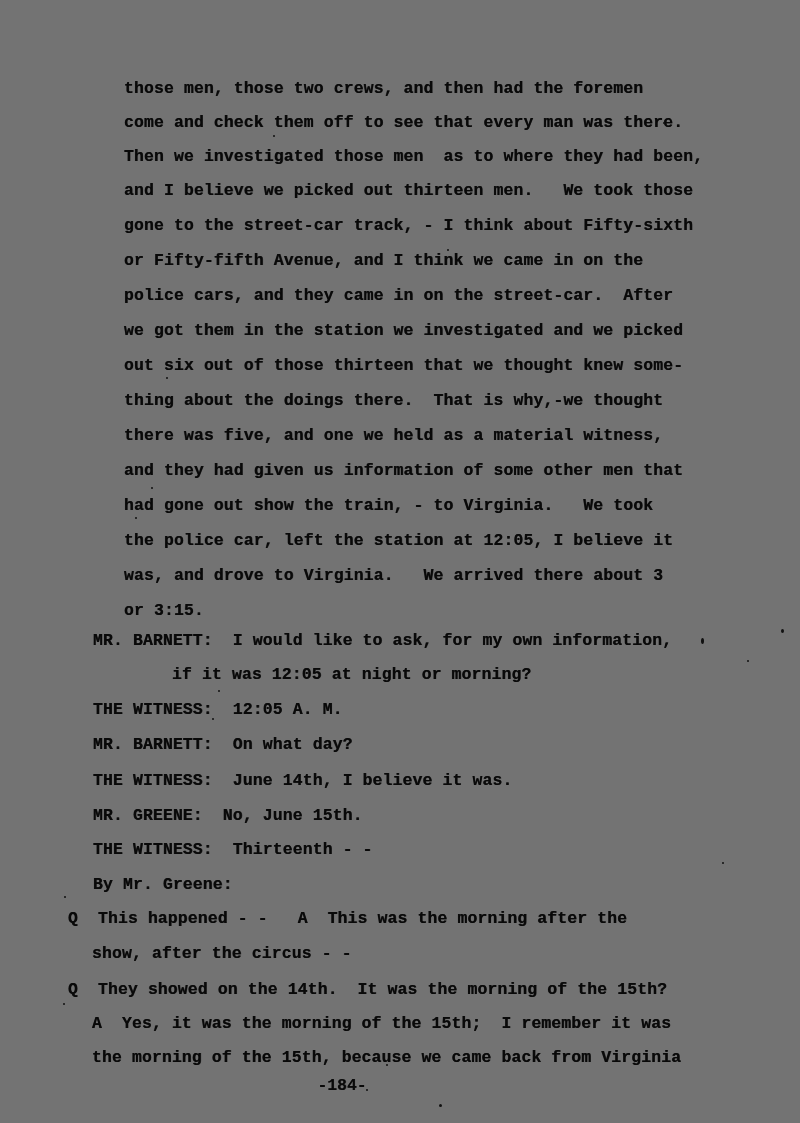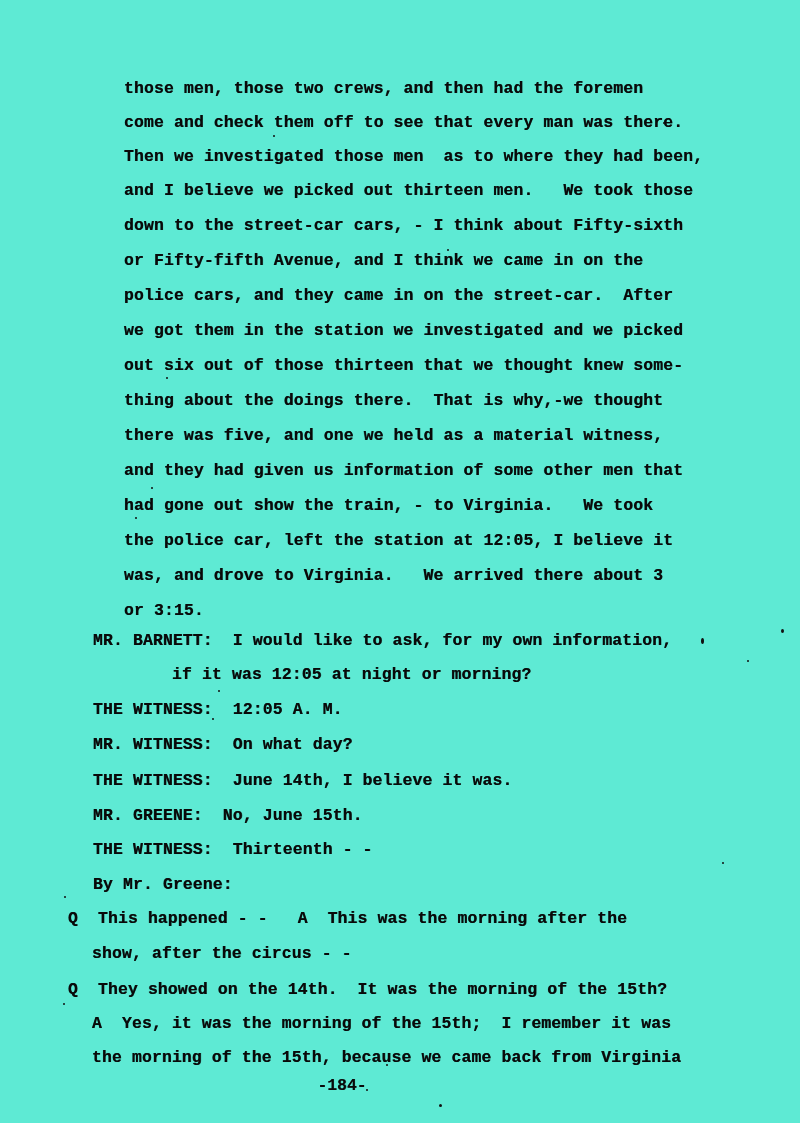--- a/index.html
+++ b/index.html
@@ -10,21 +10,21 @@
   }
   body {
     font-family: "Liberation Mono", "DejaVu Sans Mono", monospace;
     color: #000000;
     -webkit-font-smoothing: none;
   }
   #page {
     position: relative;
     width: 800px;
     height: 1123px;
-    background: #5eead4;
+    background: #737373;
     overflow: hidden;
   }
   
   .doc-body {
     position: absolute;
     left: 0;
     top: 0;
     width: 800px;
   }
   .line {
@@ -74,37 +74,37 @@
 <body>
 
 <div id="page">
 
   <div class="doc-body">
 
     <div class="line body-line" style="top:79px">those men, those two crews, and then had the foremen</div>
     <div class="line body-line" style="top:113px">come and check them off to see that every man was there.</div>
     <div class="line body-line" style="top:147px">Then we investigated those men  as to where they had been,</div>
     <div class="line body-line" style="top:181px">and I believe we picked out thirteen men.   We took those</div>
-    <div class="line body-line" style="top:216px">down to the street-car cars, - I think about Fifty-sixth</div>
+    <div class="line body-line" style="top:216px">gone to the street-car track, - I think about Fifty-sixth</div>
     <div class="line body-line" style="top:251px">or Fifty-fifth Avenue, and I think we came in on the</div>
     <div class="line body-line" style="top:286px">police cars, and they came in on the street-car.  After</div>
     <div class="line body-line" style="top:321px">we got them in the station we investigated and we picked</div>
     <div class="line body-line" style="top:356px">out six out of those thirteen that we thought knew some-</div>
     <div class="line body-line" style="top:391px">thing about the doings there.  That is why,-we thought</div>
     <div class="line body-line" style="top:426px">there was five, and one we held as a material witness,</div>
     <div class="line body-line" style="top:461px">and they had given us information of some other men that</div>
     <div class="line body-line" style="top:496px">had gone out show the train, - to Virginia.   We took</div>
     <div class="line body-line" style="top:531px">the police car, left the station at 12:05, I believe it</div>
     <div class="line body-line" style="top:566px">was, and drove to Virginia.   We arrived there about 3</div>
     <div class="line body-line" style="top:601px">or 3:15.</div>
 
     <div class="line speaker-line" style="top:631px">MR. BARNETT:  I would like to ask, for my own information,</div>
     <div class="line indent-line" style="top:665px">if it was 12:05 at night or morning?</div>
     <div class="line speaker-line" style="top:700px">THE WITNESS:  12:05 A. M.</div>
-    <div class="line speaker-line" style="top:735px">MR. WITNESS:  On what day?</div>
+    <div class="line speaker-line" style="top:735px">MR. BARNETT:  On what day?</div>
     <div class="line speaker-line" style="top:771px">THE WITNESS:  June 14th, I believe it was.</div>
     <div class="line speaker-line" style="top:806px">MR. GREENE:  No, June 15th.</div>
     <div class="line speaker-line" style="top:840px">THE WITNESS:  Thirteenth - -</div>
     <div class="line speaker-line" style="top:875px">By Mr. Greene:</div>
 
     <div class="line qa-line" style="top:909px">Q  This happened - -   A  This was the morning after the</div>
     <div class="line qa-wrap" style="top:944px">show, after the circus - -</div>
     <div class="line qa-line" style="top:980px">Q  They showed on the 14th.  It was the morning of the 15th?</div>
     <div class="line qa-answer" style="top:1014px">A  Yes, it was the morning of the 15th;  I remember it was</div>
     <div class="line qa-wrap" style="top:1048px">the morning of the 15th, because we came back from Virginia</div>

